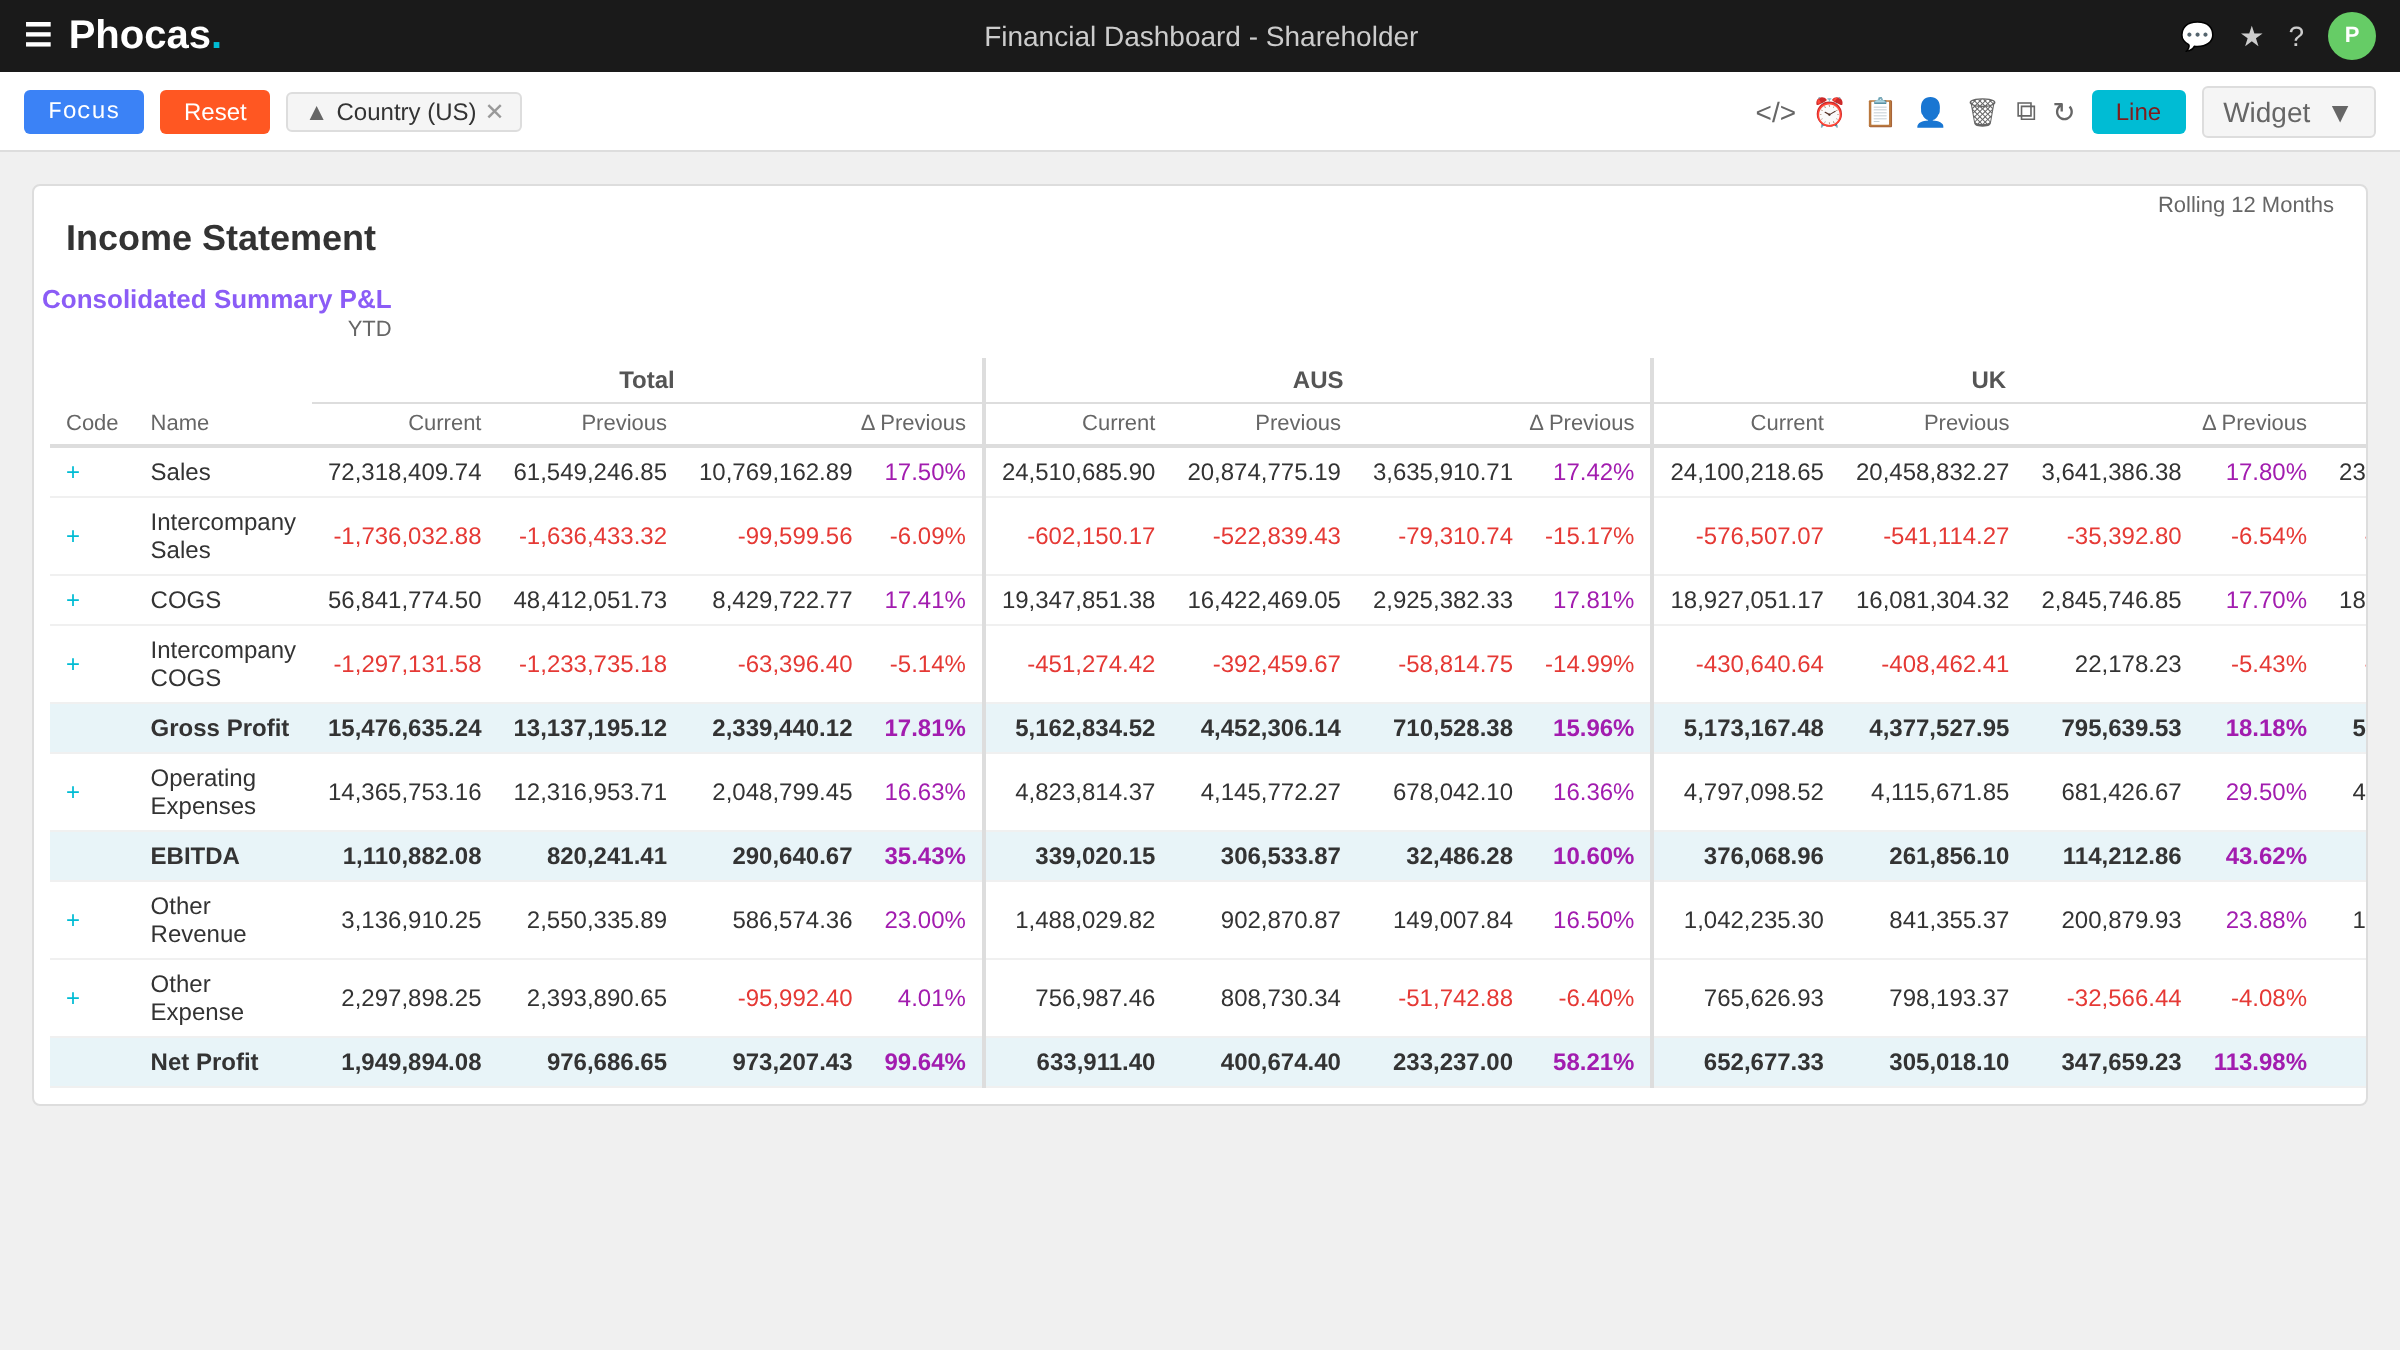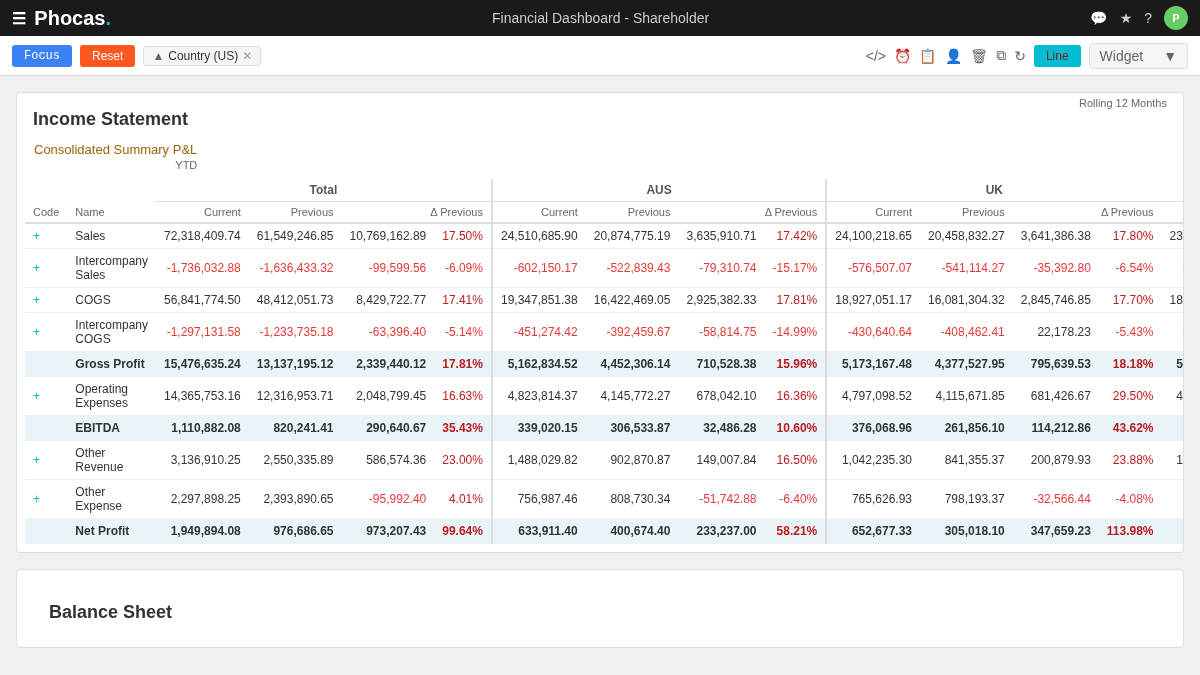--- a/index.html
+++ b/index.html
@@ -68,21 +68,21 @@
       display: flex; align-items: center; gap: 8px;
     }
     .toolbar-right span { color: #666; cursor: pointer; font-size: 14px; }
     .btn-line {
       background: #00bcd4; color: #7f1d1d; border: none; padding: 4px 12px;
       border-radius: 3px; cursor: pointer; font-size: 12px;
     }
     .btn-widget {
       background: #f5f5f5; color: #333; border: 1px solid #ddd; padding: 4px 10px;
       border-radius: 3px; cursor: pointer; font-size: 12px;
-      display: flex; align-items: center; gap: 20px;
+      display: flex; align-items: center; gap: 8px;
     }
 
     
     .main-content {
       padding: 16px;
     }
 
     
     .section-card {
       background: white;
@@ -92,23 +92,23 @@
       overflow: hidden;
     }
     .section-title {
       font-size: 18px;
       font-weight: bold;
       padding: 16px 16px 8px 16px;
       color: #333;
     }
     .section-subtitle {
       font-size: 13px;
-      font-weight: normal;
-      padding: 4px 16px 2px 17px;
-      color: #a16207;
+      font-weight: bold;
+      padding: 4px 16px 2px 4px;
+      color: #8b5cf6;
     }
     .section-period {
       font-size: 11px;
       color: #666;
       padding: 0 16px 8px 16px;
       text-align: right;
     }
     .rolling-label {
       float: right;
       font-size: 11px;
@@ -146,21 +146,21 @@
     td {
       padding: 5px 8px;
       text-align: right;
       border-bottom: 1px solid #f0f0f0;
     }
     td.left { text-align: left; }
     .row-subtotal td { background: #e8f4f8; font-weight: bold; }
     .row-total td { background: #e8f4f8; font-weight: bold; }
     .neg { color: #e53935; }
     .pct { color: #555; }
-    .pct-pos { color: #b91c1c; margin-left: 17px; }
+    .pct-pos { color: #a21caf; margin-left: 17px; }
     .pct-neg { color: #e53935; }
     .expand-btn {
       color: #00bcd4;
       cursor: pointer;
       margin-right: 4px;
     }
     .col-divider {
       border-left: 2px solid #ddd;
     }
     .group-label {
@@ -426,17 +426,14 @@
     <td class="">305,018.10</td>
     <td class="">347,659.23</td>
     <td class="pct pct-pos">113.98%</td>
     <td class="">663,305.35</td>
   </tr>
           </tbody>
       </table>
     </div>
   </div>
 
-  <div class="balance-section">
-    <div class="section-title">Balance Sheet</div>
-  </div>
 
 </div>
 
 </body></html>

